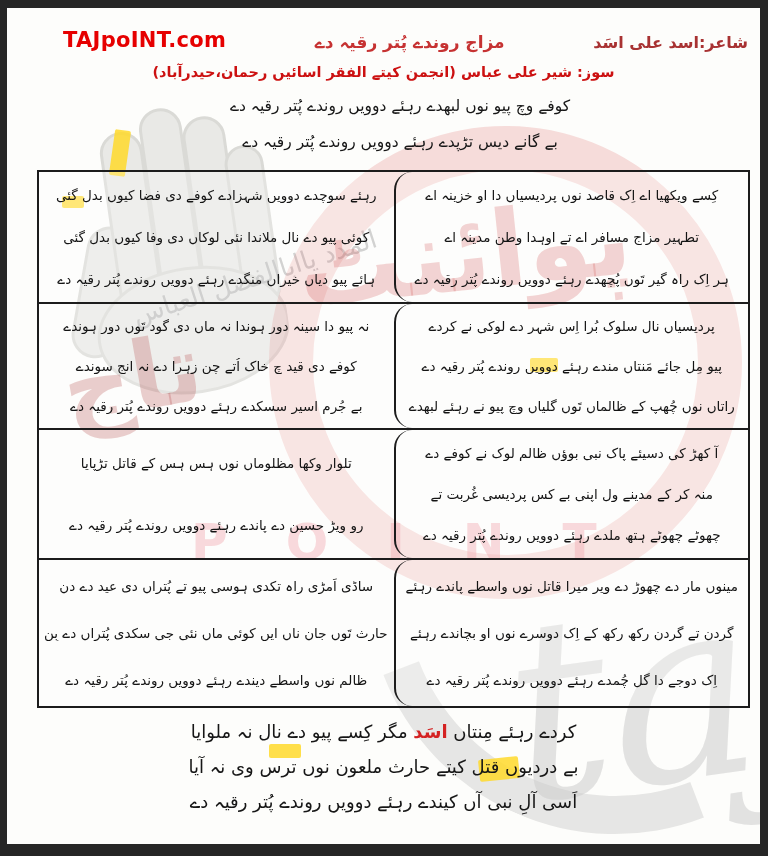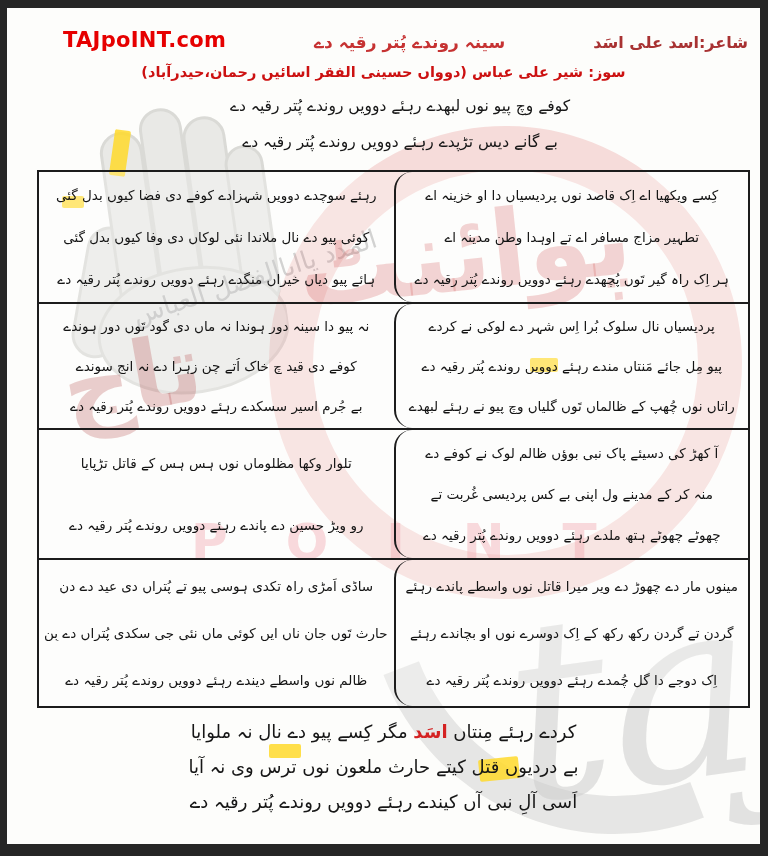--- a/index.html
+++ b/index.html
@@ -117,25 +117,25 @@
     <div class="hl hl2"></div>
     <div class="hl hl3"></div>
     <div class="hl hl4"></div>
     <div class="hl hl5"></div>
   </div>
 
   <div class="content">
 
     <div class="header">
       <span class="site">TAJpoINT.com</span>
-      <span class="title">سینہ روندے پُتر رقیہ دے</span>
+      <span class="title">مزاج روندے پُتر رقیہ دے</span>
       <span class="poet">شاعر:اسد علی اسَد</span>
     </div>
 
-    <div class="soz">سوز: شیر علی عباس (دوواں حسینی الفقر اسائیں رحمان،حیدرآباد)</div>
+    <div class="soz">سوز: شیر علی عباس (انجمن کیتے الفقر اسائیں رحمان،حیدرآباد)</div>
 
     <div class="intro">
       <div class="iline">کوفے وچ پیو نوں لبھدے رہئے دوویں روندے پُتر رقیہ دے</div>
       <div class="iline">بے گانے دیس تڑپدے رہئے دوویں روندے پُتر رقیہ دے</div>
     </div>
 
     <div class="stanza-table">
 
       <div class="trow">
         <div class="cell right-col">

